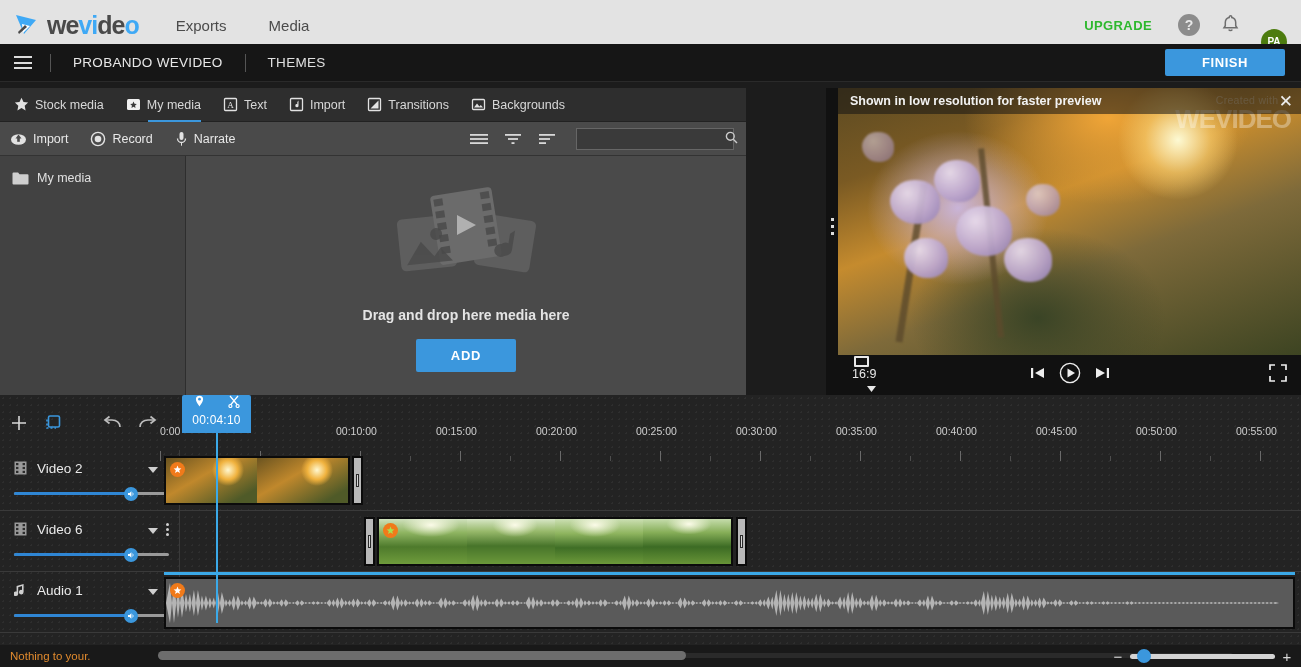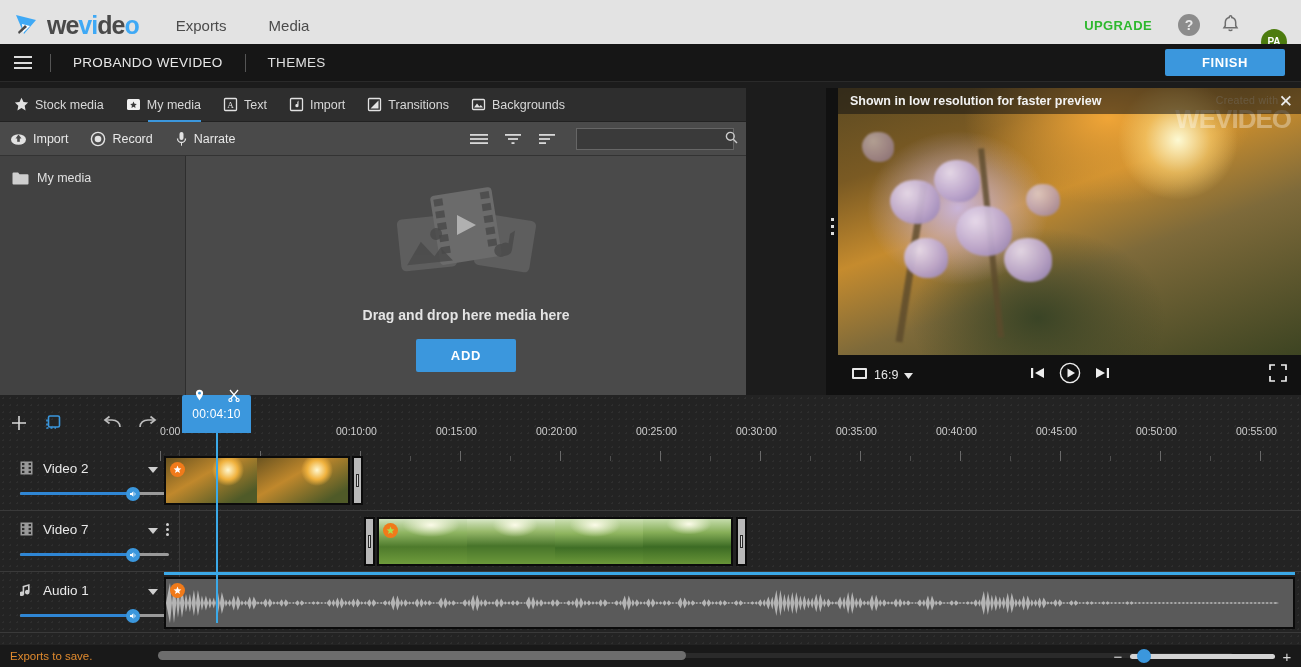--- a/index.html
+++ b/index.html
@@ -147,21 +147,21 @@
   .wm-big { font-size: 26px; font-weight: bold; color: #fff; letter-spacing: -1px; margin-top: -2px; }
   .prev-dots {
     position: absolute; left: 1px; top: 128px; width: 11px;
     display: flex; flex-direction: column; align-items: center; cursor: pointer;
   }
   .prev-dots i { width: 3px; height: 3px; background: #ddd; margin: 2px 0; display: block; }
   .prev-controls {
     position: absolute; left: 12px; top: 267px; right: 0; height: 40px;
     background: #111; display: flex; align-items: center; padding: 0 14px;
   }
-  .ratio { display: flex; align-items: flex-start; font-size: 12.5px; color: #e8e8e8; cursor: pointer; }
+  .ratio { display: flex; align-items: flex-end; font-size: 12.5px; color: #e8e8e8; cursor: pointer; flex-direction: column; }
   .ratio .box { width: 15px; height: 11px; border: 2px solid #e8e8e8; border-radius: 1px; margin-right: 7px; }
   .ratio .caret { margin-left: 6px; }
   .play-group { position: absolute; left: 50%; transform: translateX(-50%); display: flex; align-items: center; }
   .play-group > * { margin: 0 7px; cursor: pointer; }
   .fs-btn { margin-left: auto; cursor: pointer; }
 
   
   .timeline {
     position: absolute; left: 0; top: 395px; width: 1301px; height: 250px;
     background: #232323;
@@ -186,30 +186,30 @@
   .tick-mark.minor { top: 45px; height: 5px; background: #4e4e4e; }
 
   .playhead {
     position: absolute; left: 216px; top: 38px; bottom: 22px; width: 2px;
     background: #3ba9e8; z-index: 30;
   }
   .ph-badge {
     position: absolute; left: 182px; top: 0; width: 69px; height: 38px;
     background: #3b97dd; border-radius: 2px 2px 0 0; z-index: 31;
     display: flex; flex-direction: column; align-items: center; justify-content: flex-end;
-    padding-bottom: 12px; cursor: pointer;
+    padding-bottom: 6px; cursor: pointer;
   }
   .ph-badge .icons { display: flex; width: 100%; justify-content: space-around; margin-bottom: 1px; }
   .ph-badge .tcode { font-size: 12px; color: #fff; letter-spacing: .2px; }
 
   .tracks { position: absolute; left: 0; top: 55px; right: 0; bottom: 22px; }
   .track { position: relative; height: 61px; border-bottom: 1px solid #3a3a3a; }
   .track-head {
     position: absolute; left: 0; top: 0; width: 180px; height: 61px;
-    border-right: 1px solid #3a3a3a; padding: 9px 10px 0 20px;
+    border-right: 1px solid #3a3a3a; padding: 9px 10px 0 14px;
   }
   .th-row { display: flex; align-items: center; }
   .th-ic { width: 14px; margin-right: 9px; display: flex; }
   .th-name { font-size: 13.5px; color: #e9e9e9; }
   .th-caret { margin-left: auto; cursor: pointer; padding: 0 6px; }
   .th-dots { cursor: pointer; display: flex; flex-direction: column; align-items: center; padding-left: 2px; }
   .th-dots i { width: 3px; height: 3px; background: #cfcfcf; margin: 1px 0; display: block; border-radius: 50%; }
   .vol { position: relative; margin-top: 15px; height: 4px; }
   .vol-bg { position: absolute; left: 0; right: 0; top: 0; height: 3px; background: #9a9a9a; border-radius: 2px; }
   .vol-fill { position: absolute; left: 0; top: 0; height: 3px; width: 74%; background: #2f86d4; border-radius: 2px; }
@@ -709,21 +709,21 @@
                   <g fill="#2b2b2b">
                     <rect x="2" y="2" width="2.4" height="2.2"></rect>
                     <rect x="2" y="5.9" width="2.4" height="2.2"></rect>
                     <rect x="2" y="9.8" width="2.4" height="2.2"></rect>
                     <rect x="8.6" y="2" width="2.4" height="2.2"></rect>
                     <rect x="8.6" y="5.9" width="2.4" height="2.2"></rect>
                     <rect x="8.6" y="9.8" width="2.4" height="2.2"></rect>
                   </g>
                 </svg>
             </span>
-            <span class="th-name">Video 7</span>
+            <span class="th-name">Video 6</span>
             <span class="th-caret">
               <svg width="10" height="6" viewBox="0 0 10 6">
                   <path d="M0 0 L10 0 L5 6 Z" fill="#cfcfcf"></path>
                 </svg>
             </span>
             <span class="th-dots">
                 <i></i>
                 <i></i>
                 <i></i>
               </span>
@@ -808,21 +808,21 @@
                 </svg>
             </div>
           </div>
         </div>
       </div>
 
     </div>
   </div>
 
   <div class="bottombar">
-    <div class="save-status">Exports to save.</div>
+    <div class="save-status">Nothing to your.</div>
     <div class="hscroll">
       <div class="hscroll-track"></div>
       <div class="hscroll-thumb"></div>
     </div>
     <div class="zoomctl">
       <div class="zoom-minus">−</div>
       <div class="zoom-slider">
         <div class="zoom-track"></div>
         <div class="zoom-knob"></div>
       </div>

